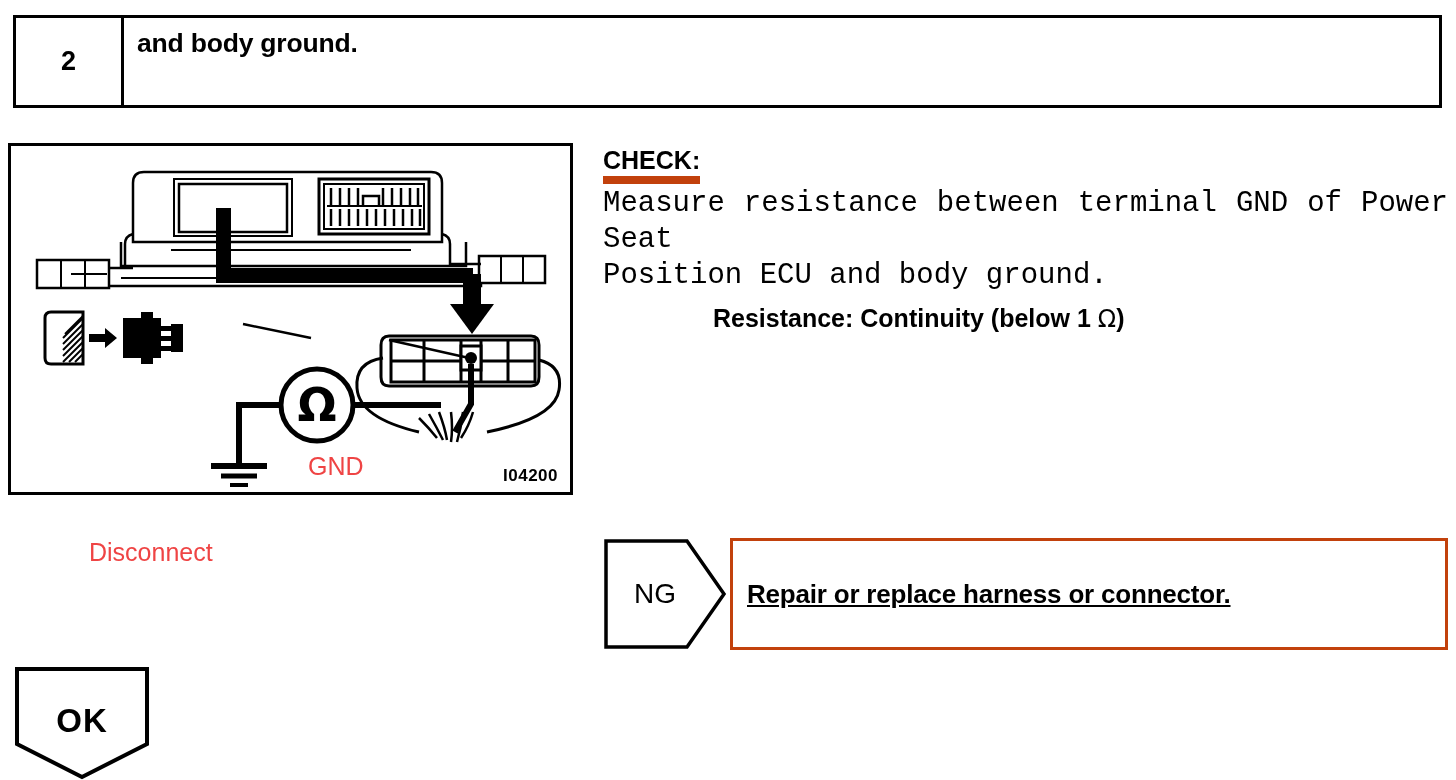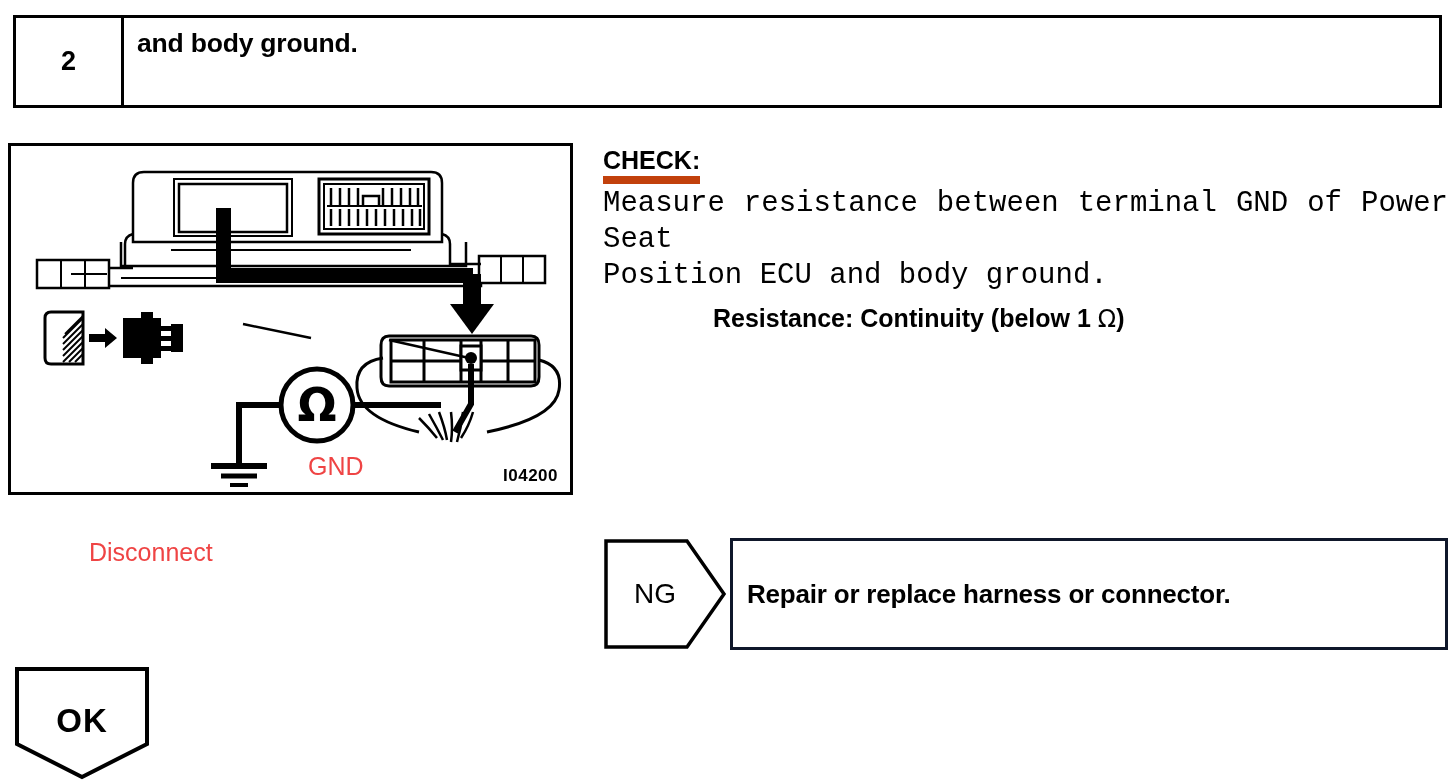--- a/index.html
+++ b/index.html
@@ -134,25 +134,26 @@
     text-align: center;
     font-size: 28px;
     font-weight: normal;
   }
   #ng-action-box {
     position: absolute;
     left: 127px;
     top: 0px;
     width: 718px;
     height: 112px;
-    border: 3px solid #0f172a;
+    border: 3px solid #c2410c;
     box-sizing: border-box;
     display: flex;
     align-items: center;
     padding-left: 14px;
+    text-decoration: underline;
   }
   #ng-action-box .lbl {
     font-size: 26px;
     font-weight: bold;
     letter-spacing: -0.2px;
   }
 
   
   #ok-banner {
     position: absolute;

